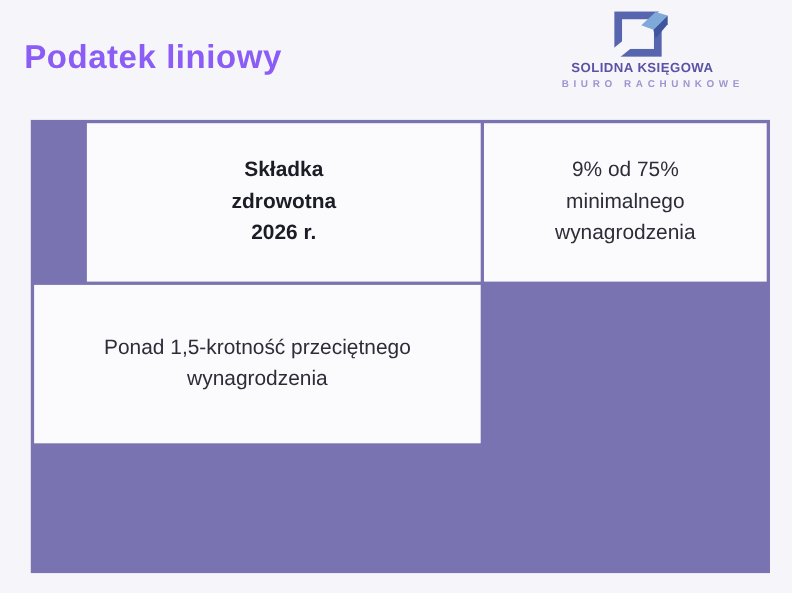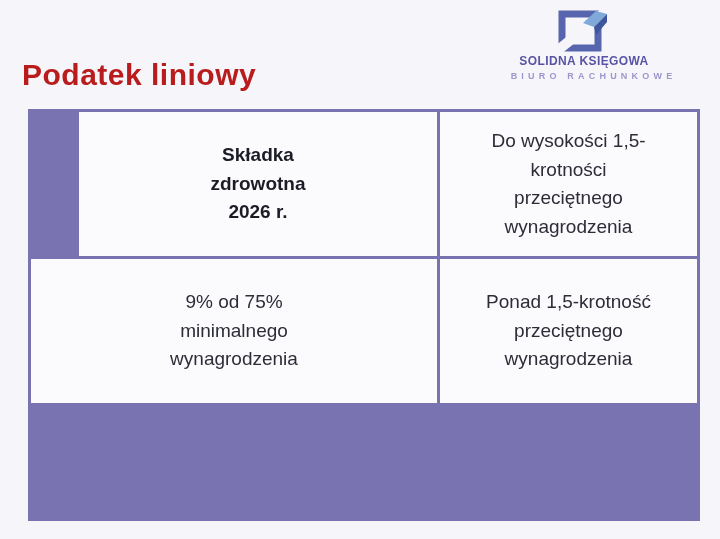--- a/index.html
+++ b/index.html
@@ -15,22 +15,21 @@
     background: #f6f6fa;
   }
 
   
   .page-title {
     position: absolute;
     left: 22px; top: 36px;
     font-size: 30px;
     font-weight: 700;
     letter-spacing: 0.5px;
-    color: #b91c1c;
-    margin-top: 22px;
+    color: #8b5cf6;
   }
   .logo {
     position: absolute;
     top: 8px; right: 50px;
     width: 172px;
     display: flex;
     flex-direction: column;
     align-items: center;
   }
   .logo-icon {
@@ -104,22 +103,20 @@
     </svg>
     <div class="logo-name">SOLIDNA KSIĘGOWA</div>
     <div class="logo-subtitle">BIURO RACHUNKOWE</div>
   </div>
 
   <div class="tax-table">
     <div class="cell header">Składka
 zdrowotna
 2026 r.</div>
 
-    <div class="cell">Do wysokości 1,5-krotności
-przeciętnego wynagrodzenia</div>
     <div class="cell">9% od 75%
 minimalnego
 wynagrodzenia</div>
 
     <div class="cell">Ponad 1,5-krotność przeciętnego
 wynagrodzenia</div>
   </div>
 
 </div>
 

